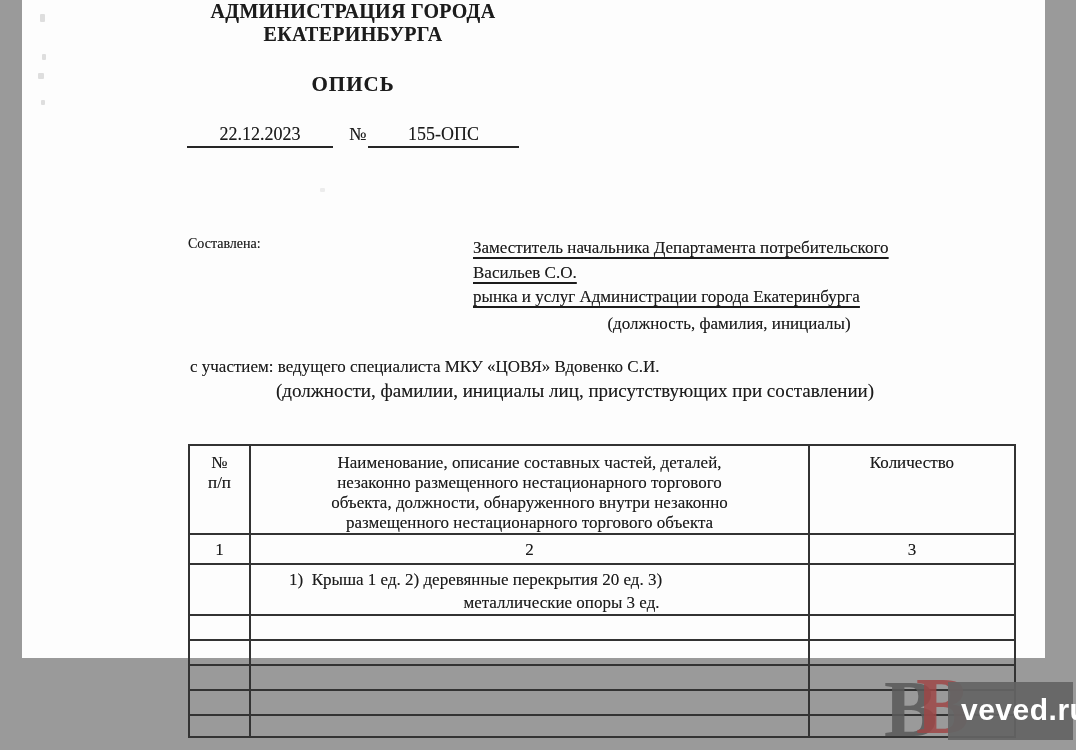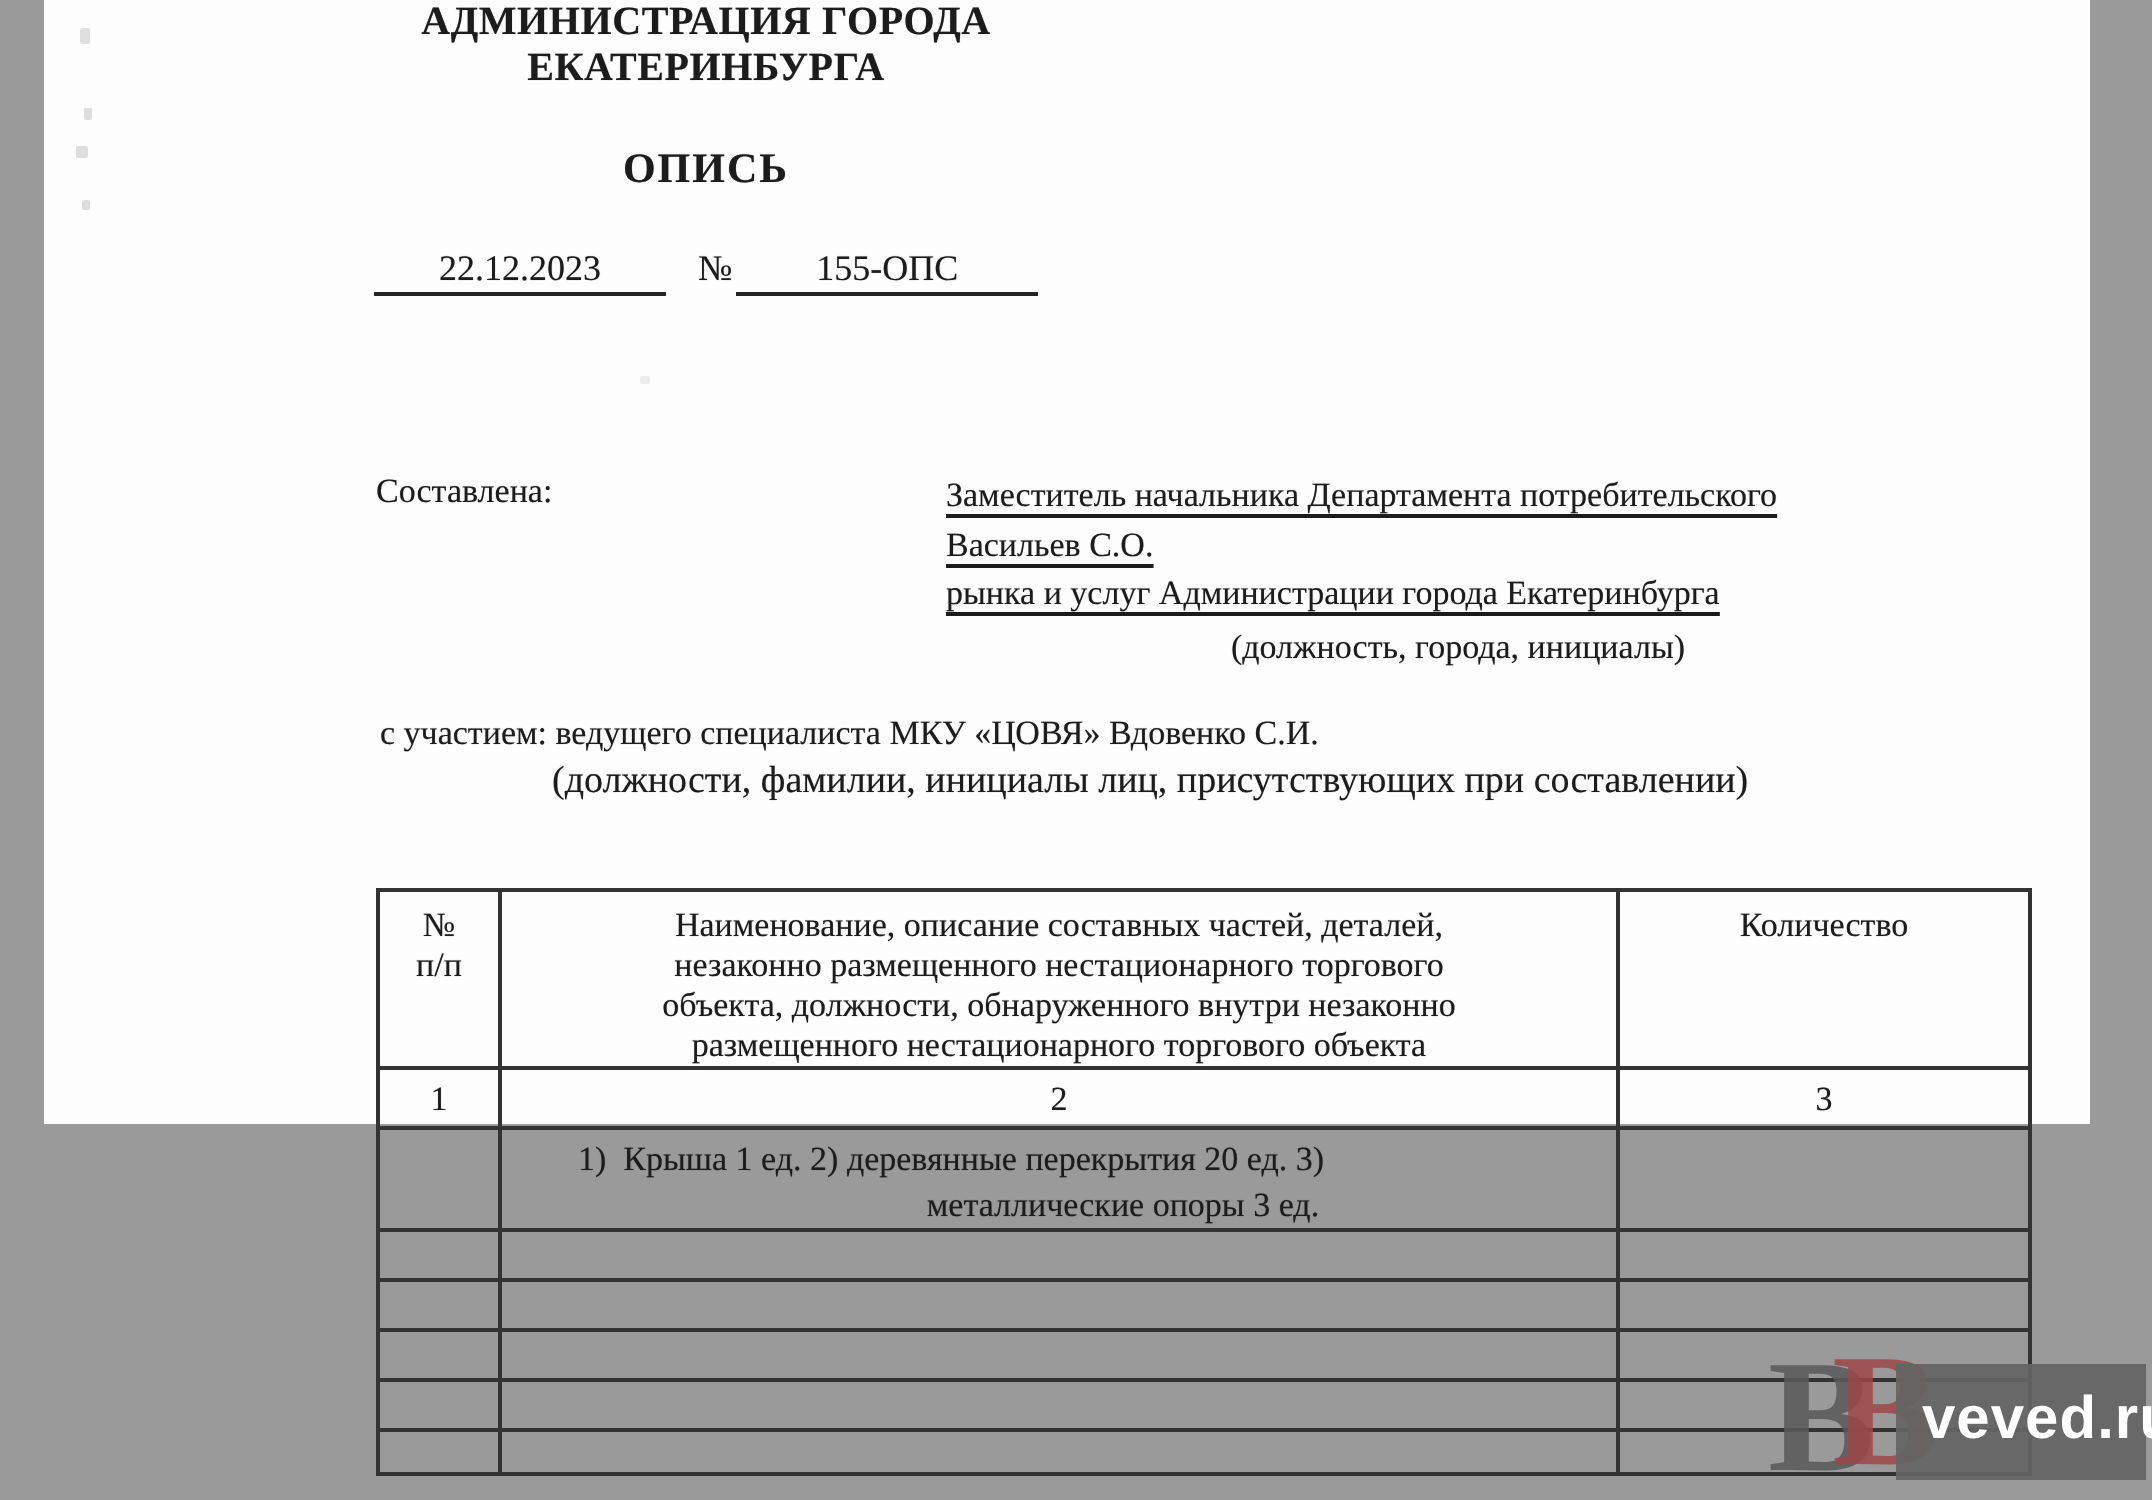--- a/index.html
+++ b/index.html
@@ -3,38 +3,38 @@
 <meta charset="utf-8">
 <style>
   html,body { margin:0; padding:0; }
   body {
     width:1076px; height:750px; overflow:hidden; position:relative;
     background:#9a9a9a;
     font-family:"Liberation Serif","DejaVu Serif",serif;
     color:#1c1c1c;
   }
   .sheet {
-    position:absolute; left:22px; top:0; width:1023px; height:562px;
+    position:absolute; left:22px; top:0; width:1023px; height:658px;
     background:#fdfdfd;
   }
   .txt-soft { text-shadow:0 0 0.5px rgba(20,20,20,0.45); }
 
   
   .letterhead { position:absolute; left:165px; top:0; width:332px; text-align:center; }
   .org-line { font-weight:bold; font-size:20px; line-height:23px; letter-spacing:0.3px; }
   .doc-title { font-weight:bold; font-size:21px; letter-spacing:1px; margin-top:26px; }
   .date-row { margin-top:25px; display:flex; align-items:flex-end; height:26px; }
   .useg { border-bottom:2px solid #262626; text-align:center; font-size:18px; line-height:24px; }
   .seg-date { width:146px; }
   .seg-gap { width:14px; }
   .no-sign { font-size:18px; line-height:24px; padding:0 2px 2px 2px; }
   .seg-num { flex:1; }
 
   
-  .compiled-label { position:absolute; left:166px; top:236px; font-size:17px; }
+  .compiled-label { position:absolute; left:166px; top:236px; font-size:14px; }
   .compiled-block { position:absolute; left:451px; top:236px; width:512px; }
   .compiled-line {
     font-size:17px; line-height:24.5px;
     text-decoration:underline; text-underline-offset:4px;
     text-decoration-thickness:1.5px;
   }
   .compiled-caption { font-size:17px; margin-top:4px; text-align:center; }
 
   
   .participants-line { position:absolute; left:168px; top:357px; font-size:17px; }
@@ -95,21 +95,21 @@
         <span class="no-sign">№</span>
         <span class="useg seg-num">155-ОПС</span>
       </div>
     </div>
 
     <div class="compiled-label">Составлена:</div>
     <div class="compiled-block">
       <div class="compiled-line">Заместитель начальника Департамента потребительского</div>
       <div class="compiled-line">Васильев С.О.</div>
       <div class="compiled-line">рынка и услуг Администрации города Екатеринбурга</div>
-      <div class="compiled-caption">(должность, города, инициалы)</div>
+      <div class="compiled-caption">(должность, фамилия, инициалы)</div>
     </div>
 
     <div class="participants-line">с участием: ведущего специалиста МКУ «ЦОВЯ» Вдовенко С.И.</div>
     <div class="participants-caption">(должности, фамилии, инициалы лиц, присутствующих при составлении)</div>
 
     <table class="inv">
       <colgroup>
         <col style="width:61px">
         <col style="width:559px">
         <col style="width:206px">

